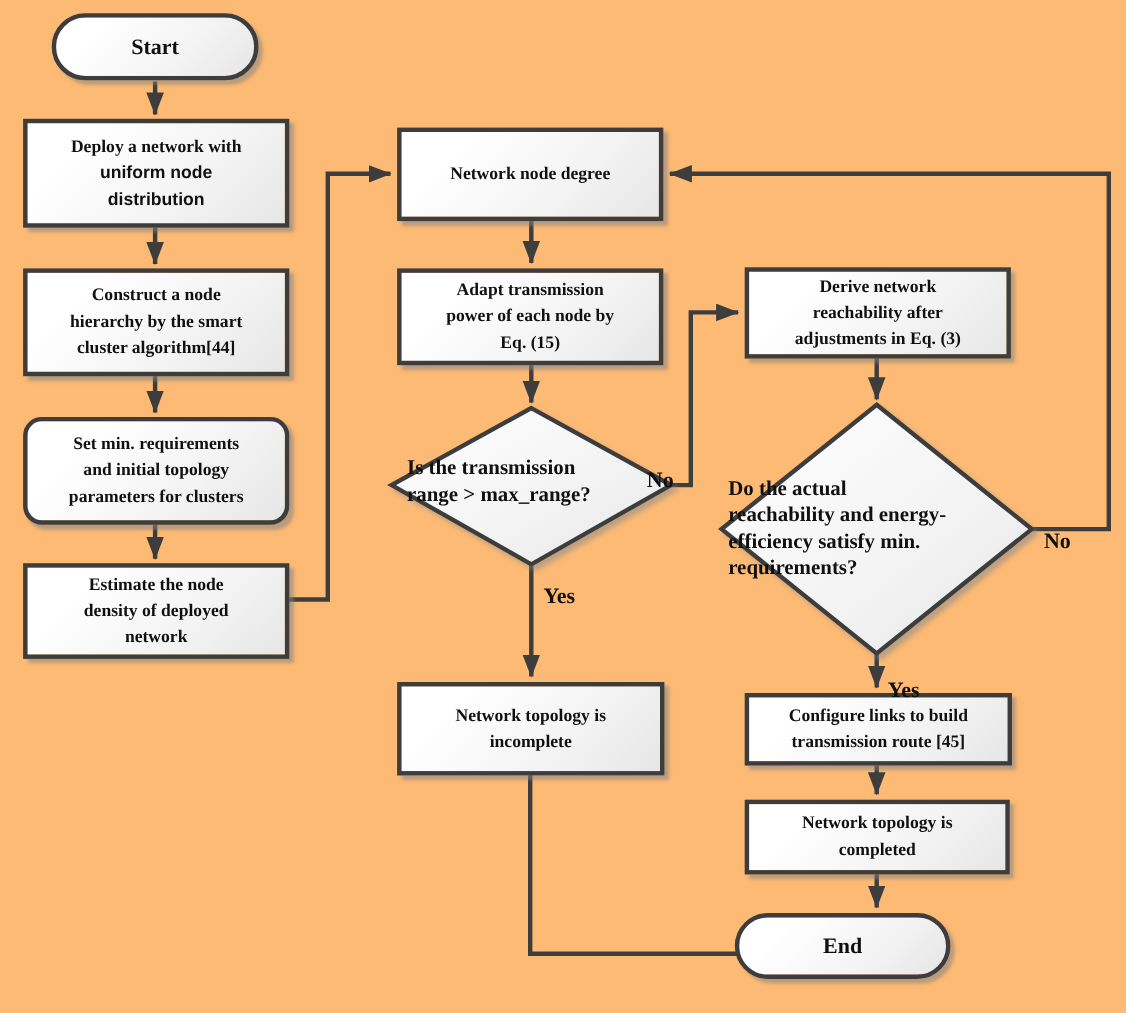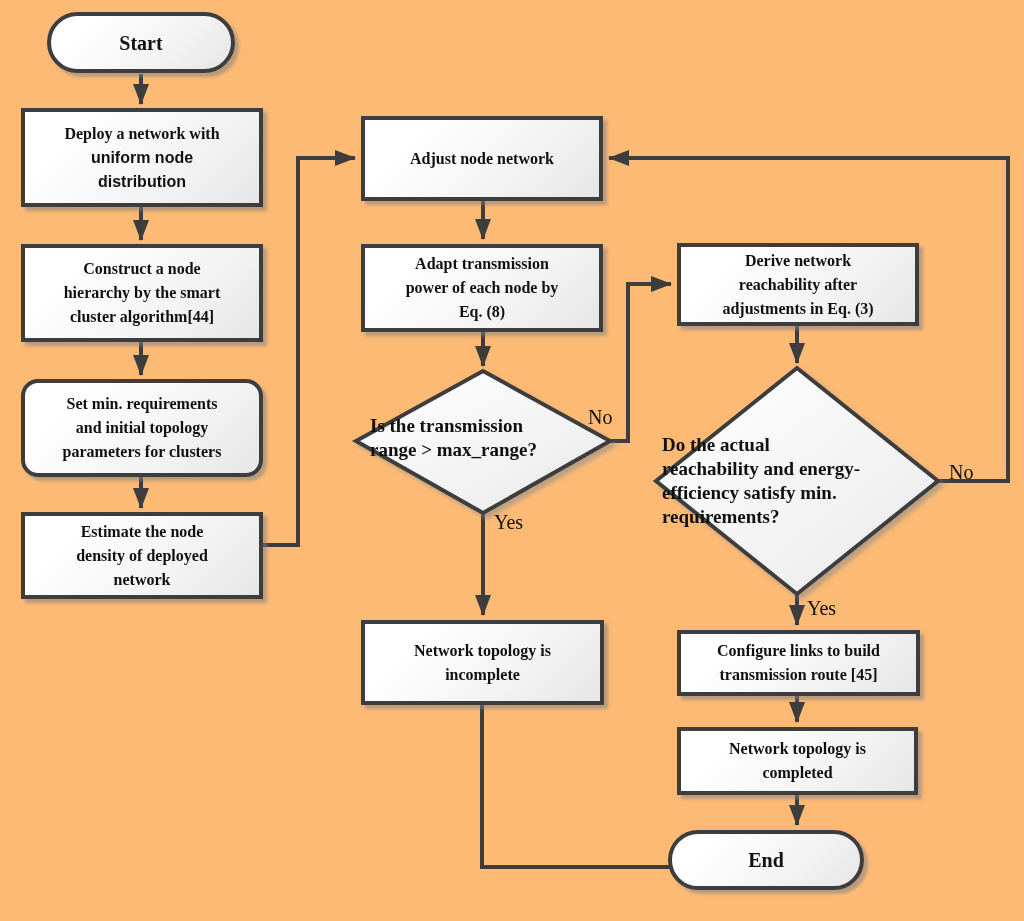--- a/index.html
+++ b/index.html
@@ -52,23 +52,24 @@
   .diamond-label {
     position: absolute;
     text-align: left;
     font-weight: bold;
     font-size: 19px;
     line-height: 24px;
     white-space: pre-line;
   }
   .edge-label {
     position: absolute;
-    font-weight: normal;
+    font-weight: bold;
     font-size: 20px;
     line-height: 22px;
+    margin-top: 20px;
   }
 </style>
 </head>
 <body>
 
 <div id="stage">
 
   <svg id="wires" viewBox="0 0 1024 921" xmlns="http://www.w3.org/2000/svg">
     <defs>
       <marker id="arrow" markerUnits="userSpaceOnUse" markerWidth="24" markerHeight="20" refX="20" refY="8" orient="auto">
@@ -128,27 +129,27 @@
 parameters for clusters</span>
   </div>
 
   <div class="node" style="left:21px; top:512px; width:242px; height:87px;">
     <span>Estimate the node
 density of deployed
 network</span>
   </div>
 
   <div class="node" style="left:361px; top:116px; width:242px; height:85px;">
-    <span>Adjust node network</span>
+    <span>Network node degree</span>
   </div>
 
   <div class="node" style="left:361px; top:244px; width:242px; height:88px;">
     <span>Adapt transmission
 power of each node by
-Eq. (8)</span>
+Eq. (15)</span>
   </div>
 
   <div class="diamond-label" style="left:370px; top:414px; width:226px;">Is the transmission
 range &gt; max_range?</div>
 
   <div class="node" style="left:361px; top:620px; width:243px; height:85px;">
     <span>Network topology is
 incomplete</span>
   </div>
 

